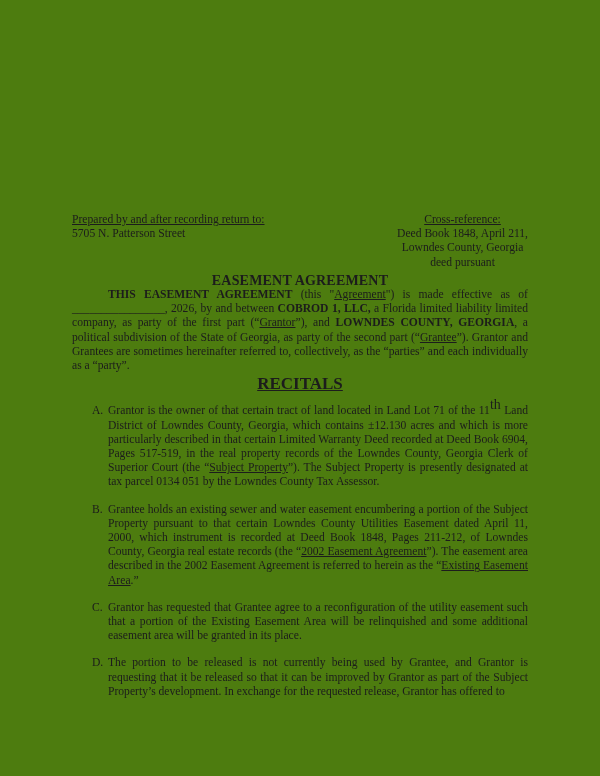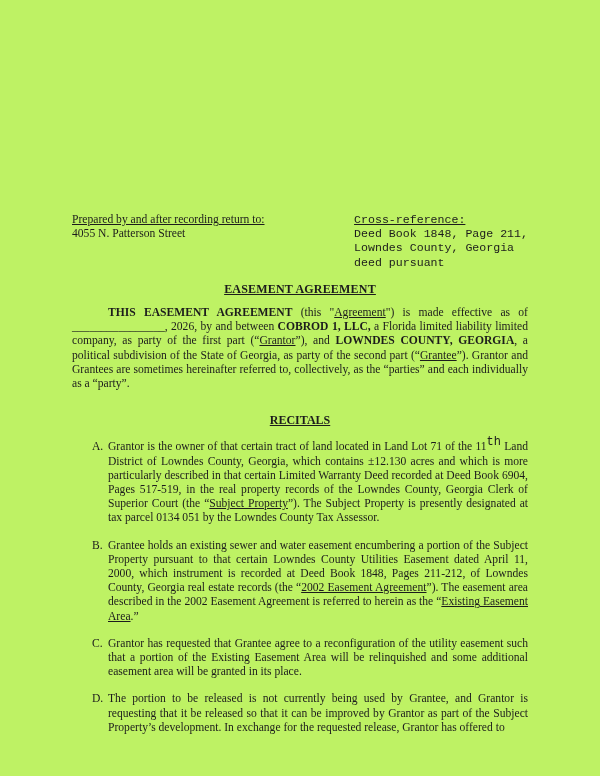--- a/index.html
+++ b/index.html
@@ -1,89 +1,88 @@
 <!DOCTYPE html>
 <html><head>
 <meta charset="utf-8">
 <style>
   * { margin: 0; padding: 0; box-sizing: border-box; }
   html, body { background: #e8e8e8; }
   .page {
     position: relative;
     width: 600px;
     height: 776px;
-    background: #bef264;
+    background: #4d7c0f;
     color: #1c1c1c;
     font-family: "Liberation Serif", "DejaVu Serif", serif;
     font-size: 11.6px;
     line-height: 14.2px;
     overflow: hidden;
   }
   .content {
     position: absolute;
     left: 72px;
     top: 213px;
     width: 456px;
   }
   .header-row {
     display: flex;
     justify-content: space-between;
     align-items: flex-start;
   }
   .return-to { text-align: left; }
-  .cross-ref { text-align: left; font-family: Liberation Mono, monospace; }
+  .cross-ref { text-align: center; }
   .u { text-decoration: underline; }
   .doc-title {
     text-align: center;
     font-weight: bold;
-    text-decoration: underline;
-    font-size: 12px;
-    margin-top: 12px;
+    font-size: 14px;
+    margin-top: 4px;
     letter-spacing: 0.2px;
   }
   .para {
-    margin-top: 10px;
+    margin-top: 0;
     text-align: justify;
   }
   .para.indent { text-indent: 36px; }
   .section-heading {
     text-align: center;
     font-weight: bold;
     text-decoration: underline;
-    font-size: 12px;
-    margin-top: 22px;
+    font-size: 17px;
+    margin-top: 4px;
   }
   .recital {
     display: flex;
     margin-top: 13px;
   }
   .recital-letter {
     flex: 0 0 36px;
     padding-left: 20px;
   }
   .recital-body {
     flex: 1;
     text-align: justify;
   }
-  sup { font-size: 12px; line-height: 0; vertical-align: super; font-family: Liberation Mono, monospace; }
+  sup { font-size: 14px; line-height: 0; vertical-align: super; }
 </style>
 </head>
 <body>
 
 <div class="page">
   <div class="content">
 
     <div class="header-row">
       <div class="return-to">
         <div class="u">Prepared by and after recording return to:</div>
-        <div>4055 N. Patterson Street</div>
+        <div>5705 N. Patterson Street</div>
       </div>
       <div class="cross-ref">
         <div class="u">Cross-reference:</div>
-        <div>Deed Book 1848, Page 211,</div>
+        <div>Deed Book 1848, April 211,</div>
         <div>Lowndes County, Georgia</div>
         <div>deed pursuant</div>
       </div>
     </div>
 
     <div class="doc-title">EASEMENT AGREEMENT</div>
 
     <div class="para indent"><span style="font-weight: bold;">THIS EASEMENT AGREEMENT</span><span> (this "</span><span style="text-decoration: underline;">Agreement</span><span>") is made effective as of ________________, 2026, by and between </span><span style="font-weight: bold;">COBROD 1, LLC,</span><span> a Florida limited liability limited company, as party of the first part (“</span><span style="text-decoration: underline;">Grantor</span><span>”), and </span><span style="font-weight: bold;">LOWNDES COUNTY, GEORGIA</span><span>, a political subdivision of the State of Georgia, as party of the second part (“</span><span style="text-decoration: underline;">Grantee</span><span>”). Grantor and Grantees are sometimes hereinafter referred to, collectively, as the “parties” and each individually as a “party”.</span></div>
 
     <div class="section-heading">RECITALS</div>

